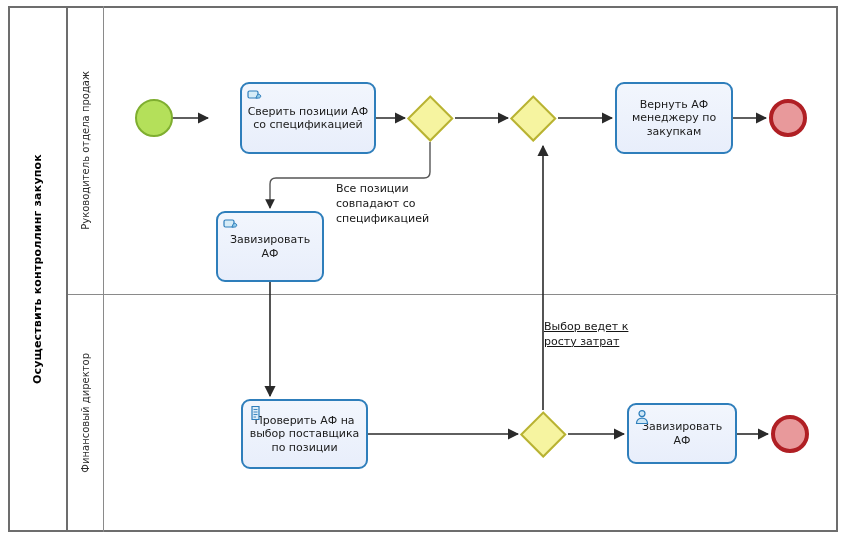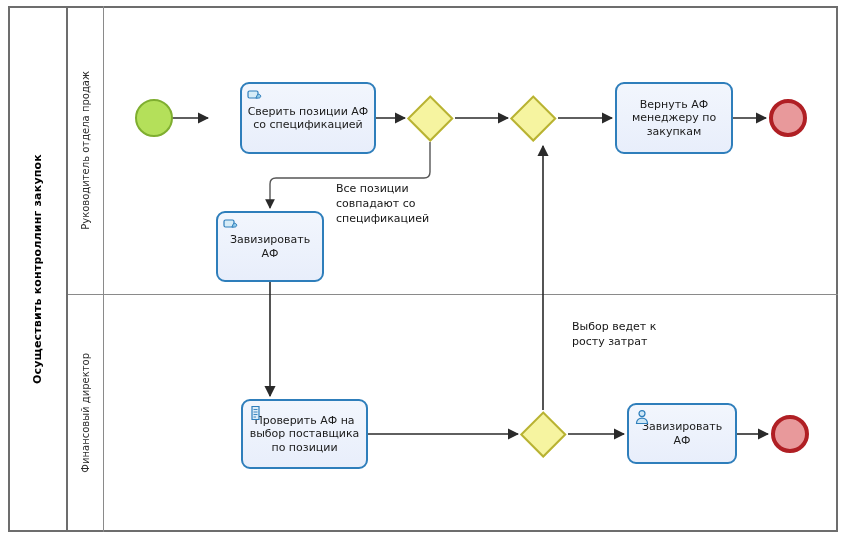--- a/index.html
+++ b/index.html
@@ -164,21 +164,21 @@
   <div class="task" style="left:205px;top:399px;width:127px;height:70px;margin-left:36px;">
     <span class="task-icon">
       <svg viewBox="0 0 16 16" width="16" height="16">
         <path d="M4 1.5 h7 v13 h-7 z" fill="#dcecf8" stroke="#2e7ebb" stroke-width="1.2"></path>
         <path d="M5.5 4.5 h4 M5.5 7 h4 M5.5 9.5 h4 M5.5 12 h2.5" stroke="#2e7ebb" stroke-width="0.9" fill="none"></path>
       </svg>
     </span>
     <span class="txt">Проверить АФ на выбор поставщика по позиции</span>
   </div>
 
-  <div class="flow-label" style="left:572px;top:320px;width:140px;">Выбор ведет к
+  <div class="flow-label" style="left:544px;top:320px;width:140px;text-decoration:underline;">Выбор ведет к
 росту затрат</div>
 
   <div class="gateway" style="left:520px;top:411px;">
     <div class="gw"></div>
   </div>
 
   <div class="task" style="left:627px;top:403px;width:110px;height:61px;">
     <span class="task-icon">
       <svg viewBox="0 0 16 16" width="16" height="16">
         <circle cx="8" cy="4.6" r="3" fill="#cfe7f6" stroke="#2e7ebb" stroke-width="1.2"></circle>

